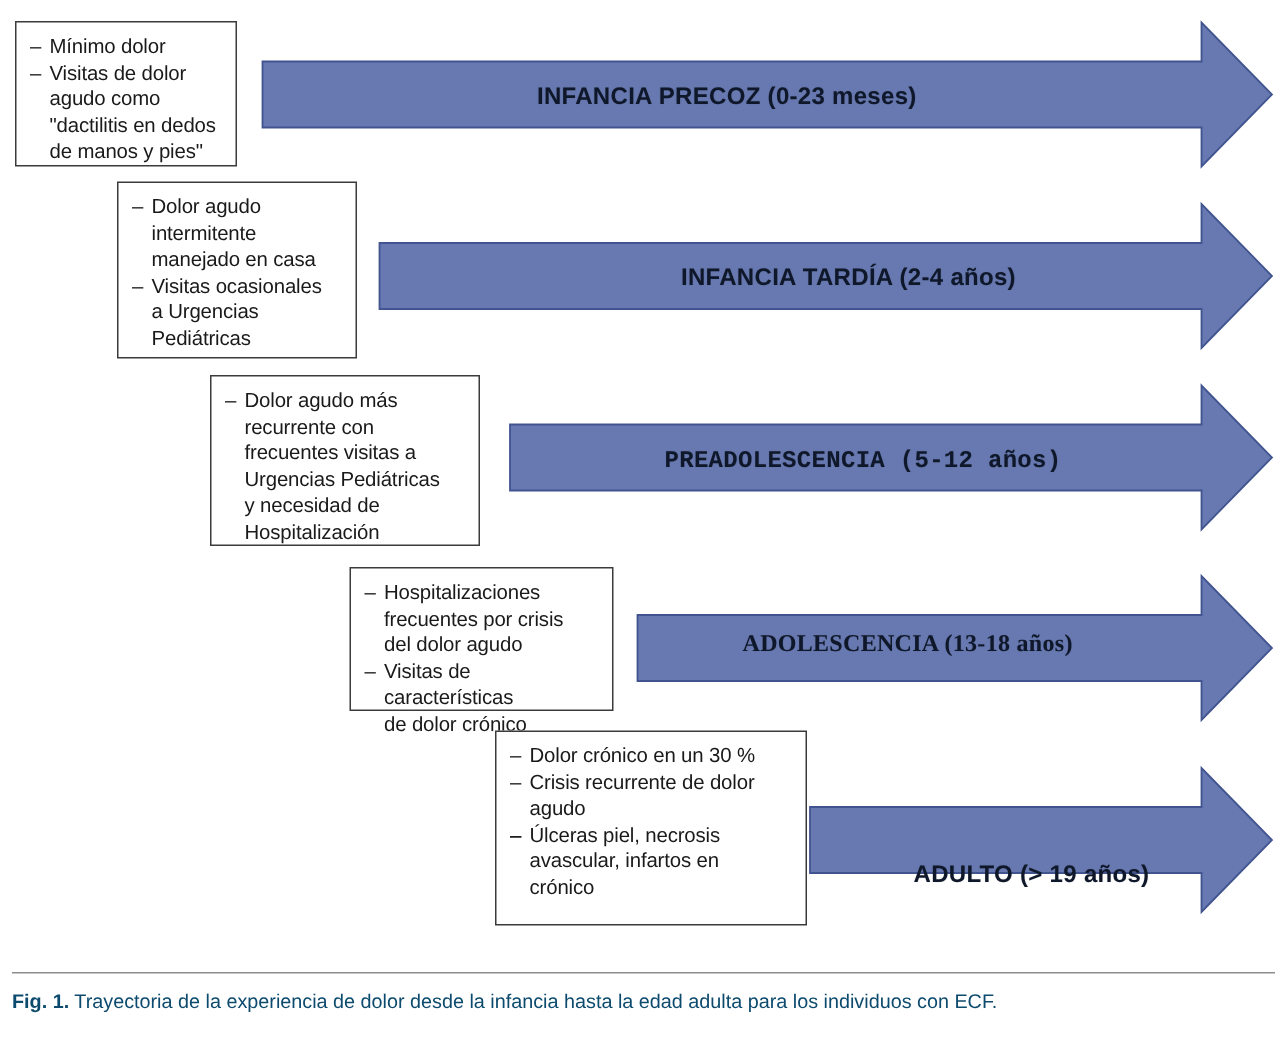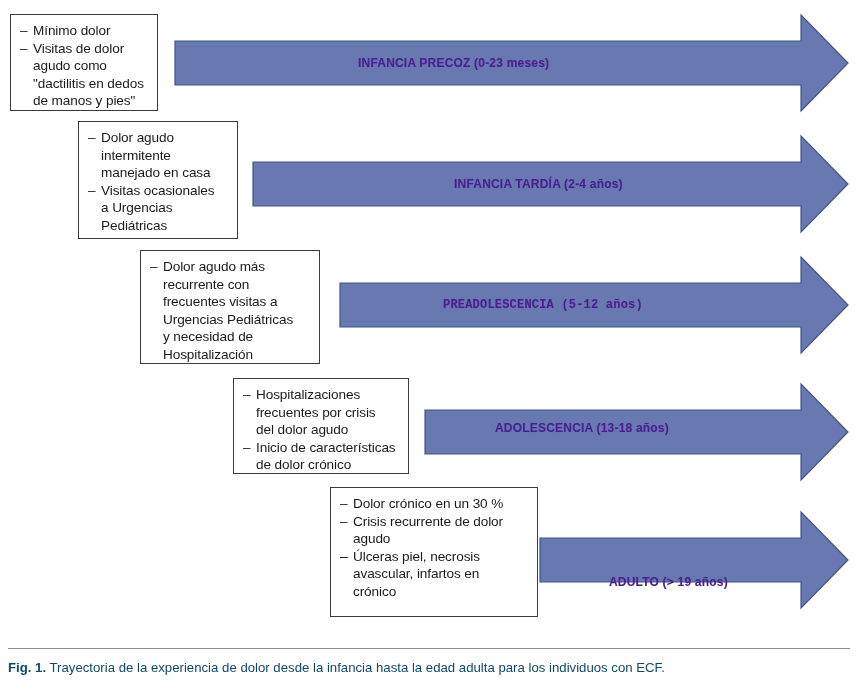--- a/index.html
+++ b/index.html
@@ -56,23 +56,23 @@
   .arrow {
     position: absolute;
     z-index: 1;
   }
   .arrow svg {
     display: block;
     overflow: visible;
   }
   .arrow-label {
     position: absolute;
-    color: #4c1d95;
+    color: #0f172a;
     font-weight: bold;
-    font-size: 12px;
+    font-size: 16px;
     letter-spacing: 0.2px;
     white-space: nowrap;
     z-index: 2;
     text-shadow: 0 0 1px rgba(0,0,0,0.15);
   }
   
   .caption-rule {
     position: absolute;
     left: 8px;
     top: 648px;
@@ -138,30 +138,30 @@
     <div class="arrow" style="left:340px; top:255px; width:510px; height:100px;">
       <svg width="510" height="100" viewBox="0 0 510 100" preserveAspectRatio="none">
         <polygon points="0,28 461,28 461,2 508,50 461,98 461,72 0,72" fill="#6779B0" stroke="#41548F" stroke-width="1.2"></polygon>
       </svg>
     </div>
     <div class="arrow-label" style="left:443px; top:298px;font-family:Liberation Mono, monospace;">PREADOLESCENCIA (5-12 años)</div>
 
     <div class="callout" style="left:233px; top:378px; width:176px; height:96px;">
       <ul>
         <li><span class="dash">–</span><span>Hospitalizaciones</span><br><span>frecuentes por crisis</span><br><span>del dolor agudo</span></li>
-        <li><span class="dash">–</span><span>Inicio de características</span><br><span>de dolor crónico</span></li>
+        <li><span class="dash">–</span><span>Visitas de características</span><br><span>de dolor crónico</span></li>
       </ul>
     </div>
 
     <div class="arrow" style="left:425px; top:382px; width:425px; height:100px;">
       <svg width="425" height="100" viewBox="0 0 425 100" preserveAspectRatio="none">
         <polygon points="0,28 376,28 376,2 423,50 376,98 376,72 0,72" fill="#6779B0" stroke="#41548F" stroke-width="1.2"></polygon>
       </svg>
     </div>
-    <div class="arrow-label" style="left:495px; top:421px;">ADOLESCENCIA (13-18 años)</div>
+    <div class="arrow-label" style="left:495px; top:421px;font-family:Liberation Serif, serif;">ADOLESCENCIA (13-18 años)</div>
 
     <div class="callout" style="left:330px; top:487px; width:208px; height:130px;">
       <ul>
         <li><span class="dash">–</span><span>Dolor crónico en un 30 %</span></li>
         <li><span class="dash">–</span><span>Crisis recurrente de dolor</span><br><span>agudo</span></li>
         <li><span class="dash">–</span></li>
         <li><span class="dash">–</span><span>Úlceras piel, necrosis</span><br><span>avascular, infartos en</span><br><span>crónico</span></li>
       </ul>
     </div>
 

